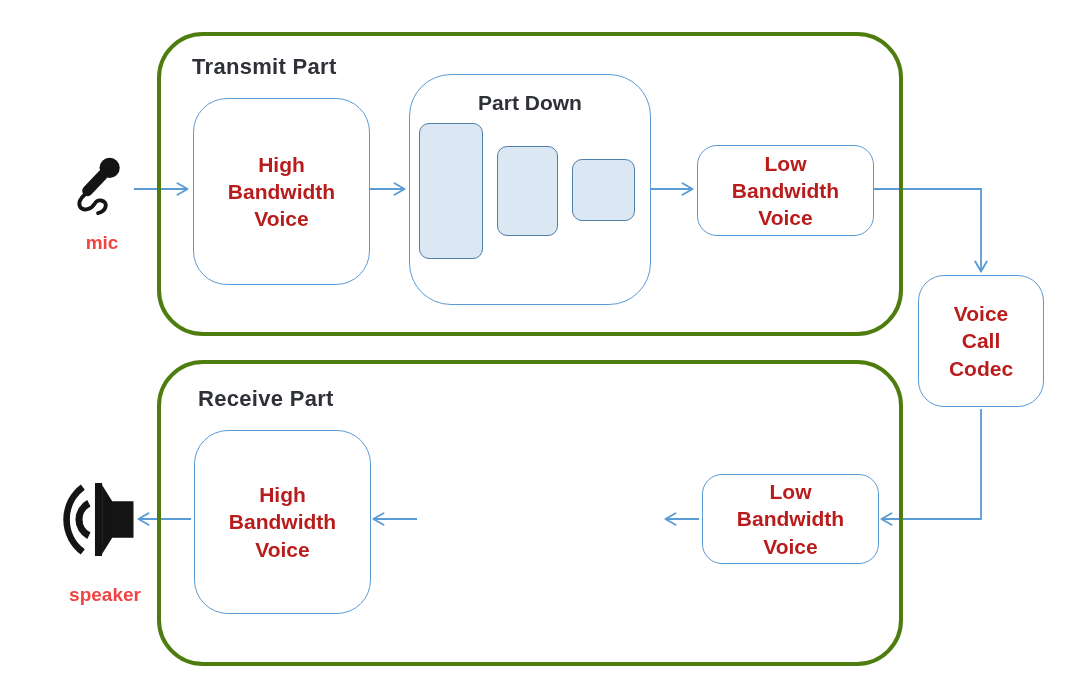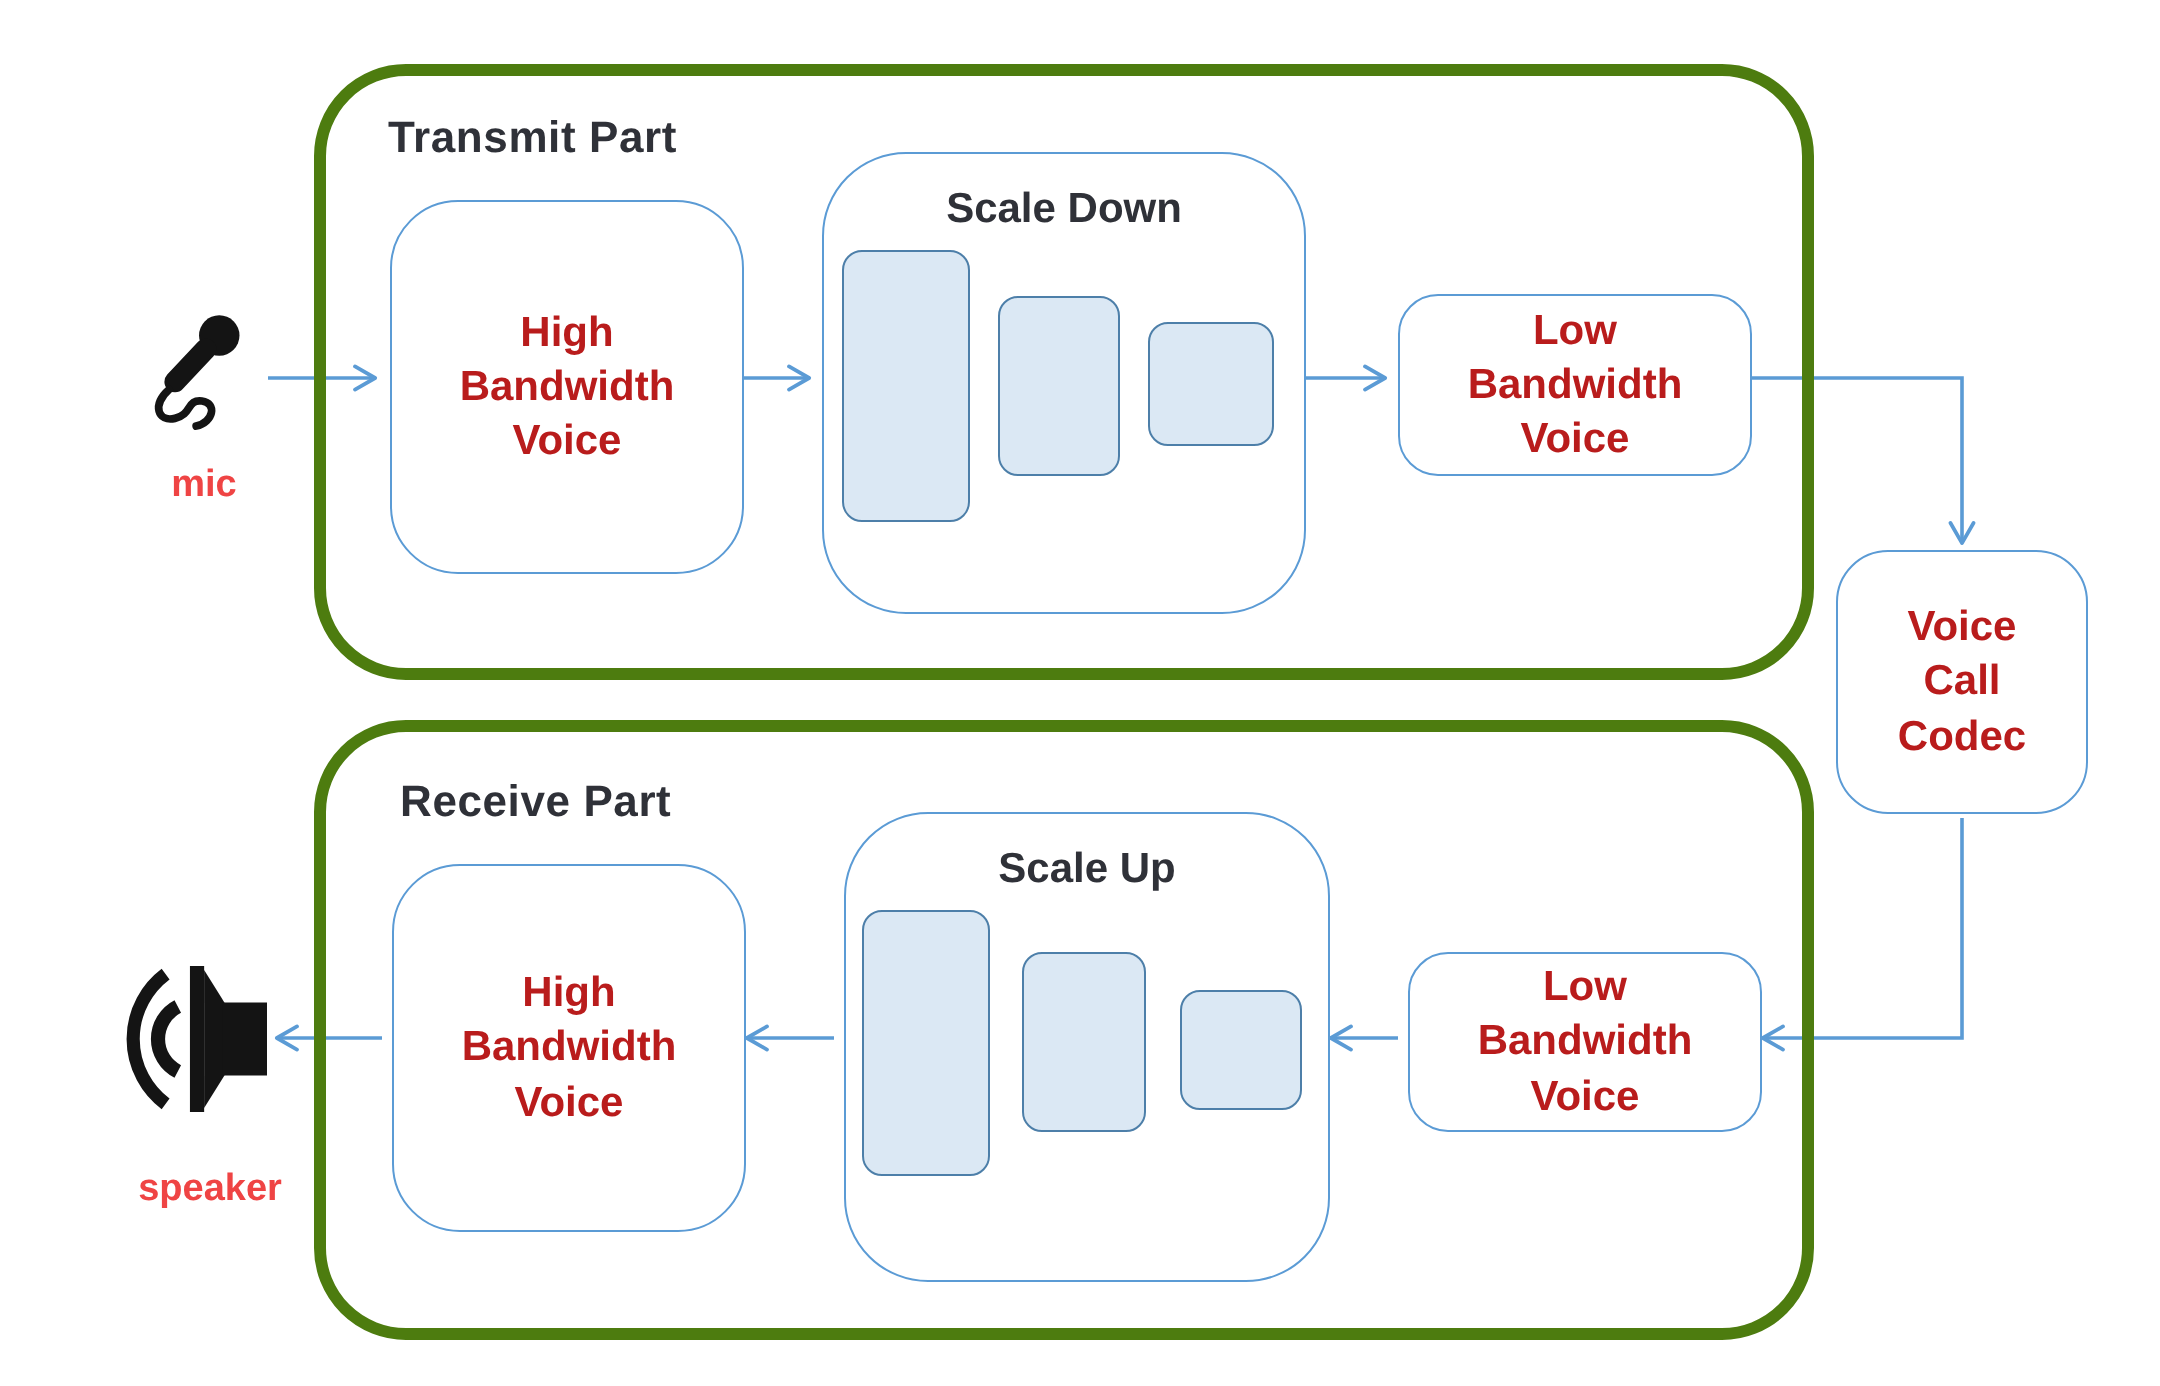--- a/index.html
+++ b/index.html
@@ -2,21 +2,21 @@
 <html><head>
 <meta charset="utf-8">
 <style>
   html,body{margin:0;padding:0;background:#ffffff;}
   .canvas{
     position:relative;width:1080px;height:693px;background:#ffffff;overflow:hidden;
     font-family:"Liberation Sans","DejaVu Sans",sans-serif;color:#2f3138;
   }
   .wires{position:absolute;left:0;top:0;width:1080px;height:693px;pointer-events:none;}
   .outer{
-    position:absolute;border:6px solid #4d7c0f;border-radius:46px;background:transparent;
+    position:absolute;border:4px solid #4d7c0f;border-radius:46px;background:transparent;
   }
   .section-title{
     position:absolute;font-size:22px;font-weight:600;color:#2f3138;letter-spacing:0.3px;white-space:nowrap;
   }
   .bluebox{
     position:absolute;border:1.6px solid #5b9bd5;background:#ffffff;
     display:flex;align-items:center;justify-content:center;text-align:center;
   }
   .bluebox .lbl{
     font-size:21px;font-weight:600;line-height:1.3;color:#b91c1c;white-space:pre-line;
@@ -83,21 +83,21 @@
   <div class="outer" style="left:157px;top:32px;width:738px;height:296px;">
     <div class="section-title" style="left:31px;top:18px;">Transmit Part</div>
 
     <div class="bluebox" style="left:32px;top:62px;width:175px;height:185px;border-radius:34px;">
       <span class="lbl">High
 Bandwidth
 Voice</span>
     </div>
 
     <div class="scalebox" style="left:248px;top:38px;width:240px;height:229px;">
-      <div class="scale-title">Scale Down</div>
+      <div class="scale-title">Part Down</div>
       <div class="bar" style="left:9px;top:48px;width:62px;height:134px;"></div>
       <div class="bar" style="left:87px;top:71px;width:59px;height:88px;"></div>
       <div class="bar" style="left:162px;top:84px;width:61px;height:60px;"></div>
     </div>
 
     <div class="bluebox" style="left:536px;top:109px;width:175px;height:89px;border-radius:20px;">
       <span class="lbl">Low
 Bandwidth
 Voice</span>
     </div>
@@ -111,26 +111,20 @@
 
   <div class="outer" style="left:157px;top:360px;width:738px;height:298px;">
     <div class="section-title" style="left:37px;top:22px;">Receive Part</div>
 
     <div class="bluebox" style="left:33px;top:66px;width:175px;height:182px;border-radius:34px;">
       <span class="lbl">High
 Bandwidth
 Voice</span>
     </div>
 
-    <div class="scalebox" style="left:259px;top:40px;width:241px;height:233px;">
-      <div class="scale-title">Scale Up</div>
-      <div class="bar" style="left:8px;top:48px;width:62px;height:131px;"></div>
-      <div class="bar" style="left:88px;top:69px;width:60px;height:88px;"></div>
-      <div class="bar" style="left:167px;top:88px;width:59px;height:58px;"></div>
-    </div>
 
     <div class="bluebox" style="left:541px;top:110px;width:175px;height:88px;border-radius:20px;">
       <span class="lbl">Low
 Bandwidth
 Voice</span>
     </div>
   </div>
 
 
 </div>

